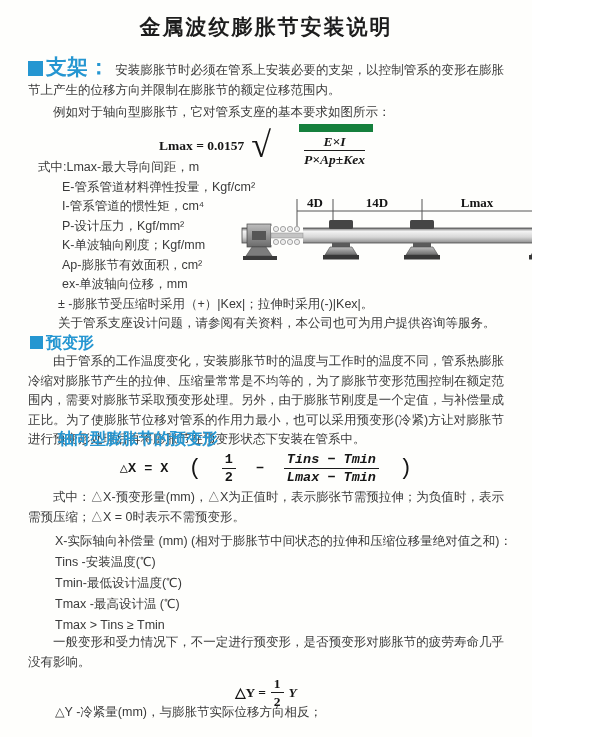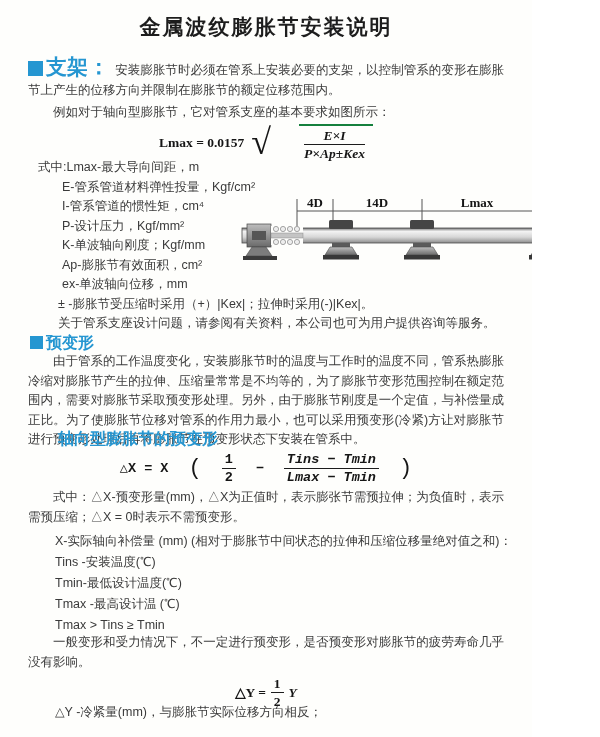--- a/index.html
+++ b/index.html
@@ -35,21 +35,21 @@
   .formula {
     display:flex; align-items:center; justify-content:center;
     font-family:"Liberation Serif", serif; font-weight:700; color:#161616;
     font-size:13.5px; line-height:15px;
   }
   .f1 { top:124px; left:0; right:0; gap:7px; }
   .f2 { top:452px; left:0; right:0; gap:20px;font-family:Liberation Mono, monospace; }
   .f3 { top:676px; left:0; right:0; gap:5px; }
   .sqrt { display:flex; align-items:center; }
   .rad-sign { font-size:36px; line-height:36px; font-weight:400; margin-right:-4px; transform:translateY(-1px); }
-  .vinc { display:inline-block; border-top:2px solid #15803d; padding:2px 8px 0 5px;margin-left:32px; }
+  .vinc { display:inline-block; border-top:8px solid #15803d; padding:2px 8px 0 5px;margin-left:32px; }
   .frac { display:inline-block; text-align:center; vertical-align:middle; }
   .frac .fn { display:block; padding:0 3px 1px; }
   .frac .fd { display:block; border-top:1.2px solid #1c1c1c; padding-top:1px; }
   .ital { font-style:italic; }
   .paren { font-size:22px; font-weight:400; line-height:22px; }
   .sec2-head { top:333px; left:30px; }
   .p3 { top:352px; left:28px; right:28px; line-height:19.5px; }
   .ax-head { top:429px; left:58px; }
   .explain { top:488px; left:28px; right:28px; line-height:19.5px; }
   .items { top:531px; left:55px; line-height:21px; }

